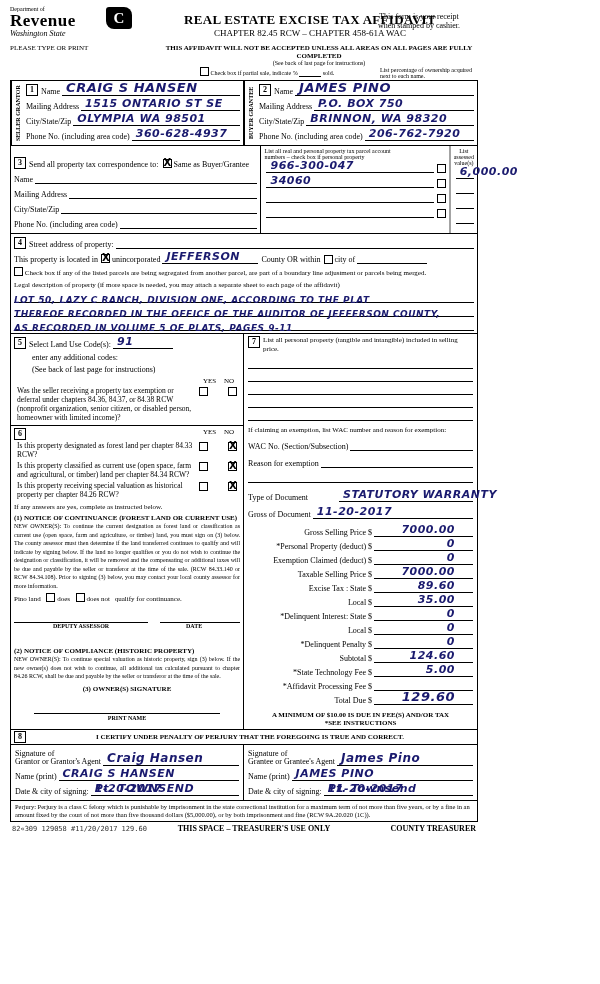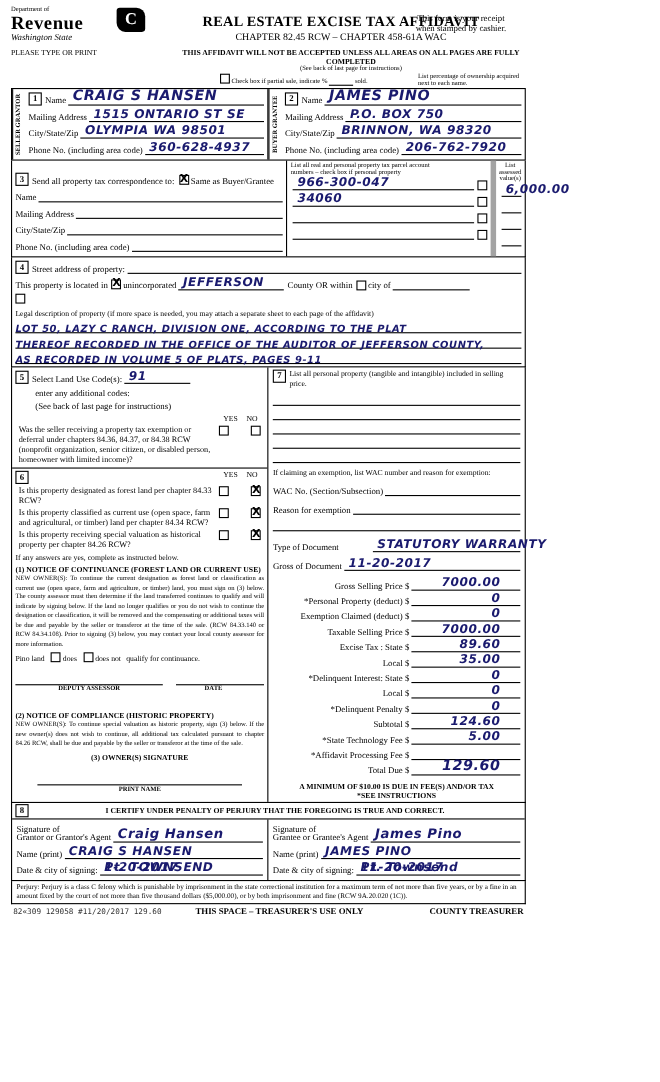--- a/index.html
+++ b/index.html
@@ -180,21 +180,21 @@
         </div>
       <div class="lineitem">
           <span class="lab">City/State/Zip</span>
           <span class="fill"></span>
         </div>
       <div class="lineitem">
           <span class="lab">Phone No. (including area code)</span>
           <span class="fill"></span>
         </div>
     </div>
-    <div style="width:200px;border-right:5px solid #a3a3a3;padding:2px 3px;box-sizing:border-box;">
+    <div style="width:200px;border-right:2px solid #a3a3a3;padding:2px 3px;box-sizing:border-box;">
       <div class="tiny">List all real and personal property tax parcel account</div>
       <div class="tiny">numbers – check box if personal property</div>
       <div class="lineitem">
           <span class="fill">
             <span class="hand md">966-300-047</span>
           </span>
           <span class="cb" style="margin-left:3px;"></span>
         </div>
       <div class="lineitem">
           <span class="fill">
@@ -253,20 +253,21 @@
       <span class="fill" style="max-width:96px;">
           <span class="hand md">JEFFERSON</span>
         </span>
       <span class="lab" style="margin-left:3px;">County OR within</span>
       <span class="cb" style="margin-left:3px;"></span>
       <span class="lab" style="margin-left:2px;">city of</span>
       <span class="fill" style="max-width:70px;"></span>
     </div>
     <div class="xs" style="margin-top:3px;">
       <span class="cb"></span>
+      <span>Check box if any of the listed parcels are being segregated from another parcel, are part of a boundary line adjustment or parcels being merged.</span>
     </div>
     <div class="xs" style="margin-top:4px;">Legal description of property (if more space is needed, you may attach a separate sheet to each page of the affidavit)</div>
     <div>
       <div style="border-bottom:1px solid #000;height:13px;"><span class="hand sm">LOT 50, LAZY C RANCH, DIVISION ONE, ACCORDING TO THE PLAT</span></div>
       <div style="border-bottom:1px solid #000;height:13px;"><span class="hand sm">THEREOF RECORDED IN THE OFFICE OF THE AUDITOR OF JEFFERSON COUNTY,</span></div>
       <div style="border-bottom:1px solid #000;height:13px;"><span class="hand sm">AS RECORDED IN VOLUME 5 OF PLATS, PAGES  9-11</span></div>
     </div>
   </div>
 
   <div class="sec bigcol">

